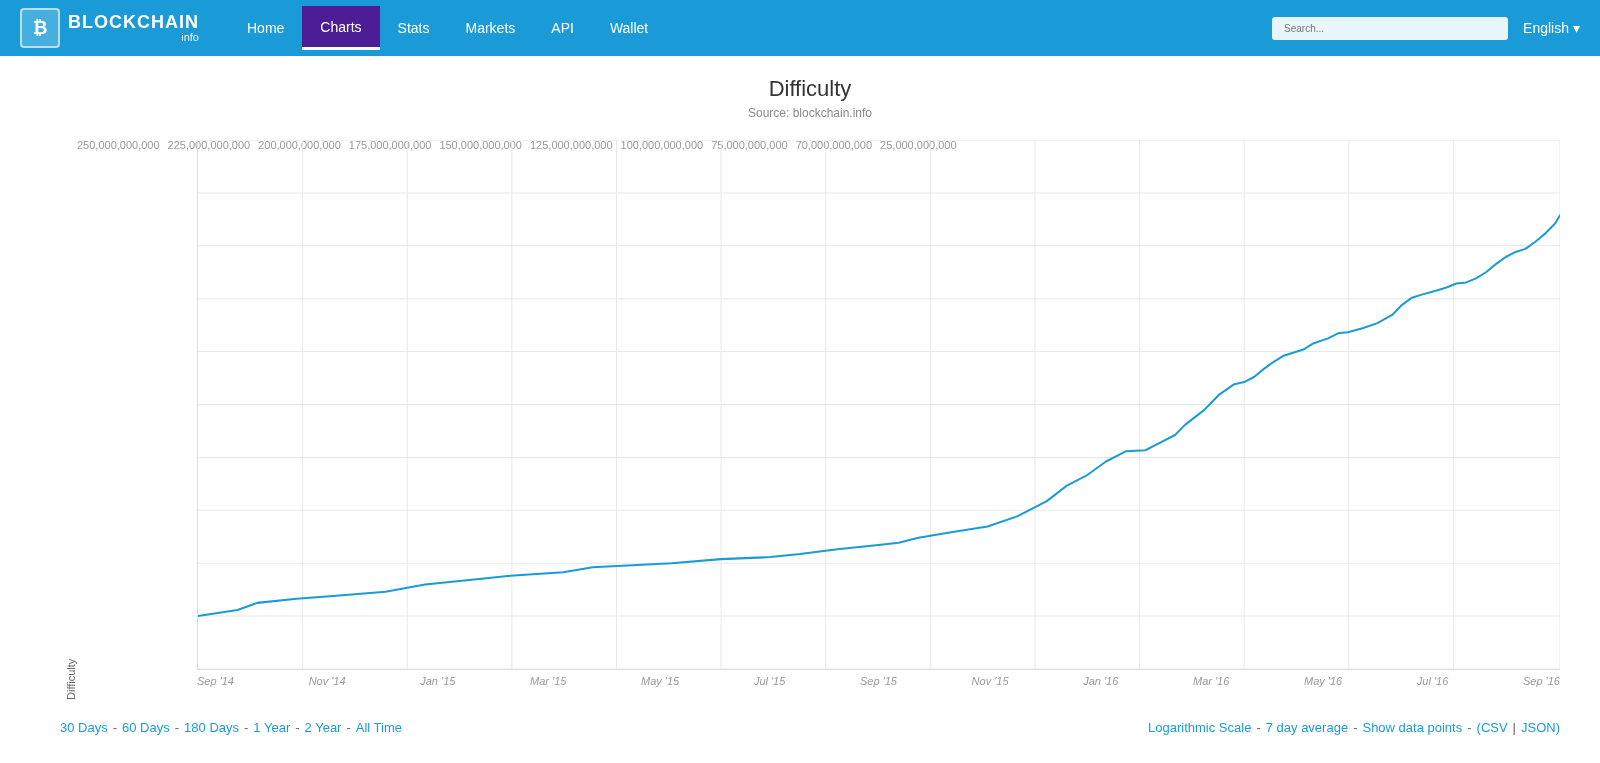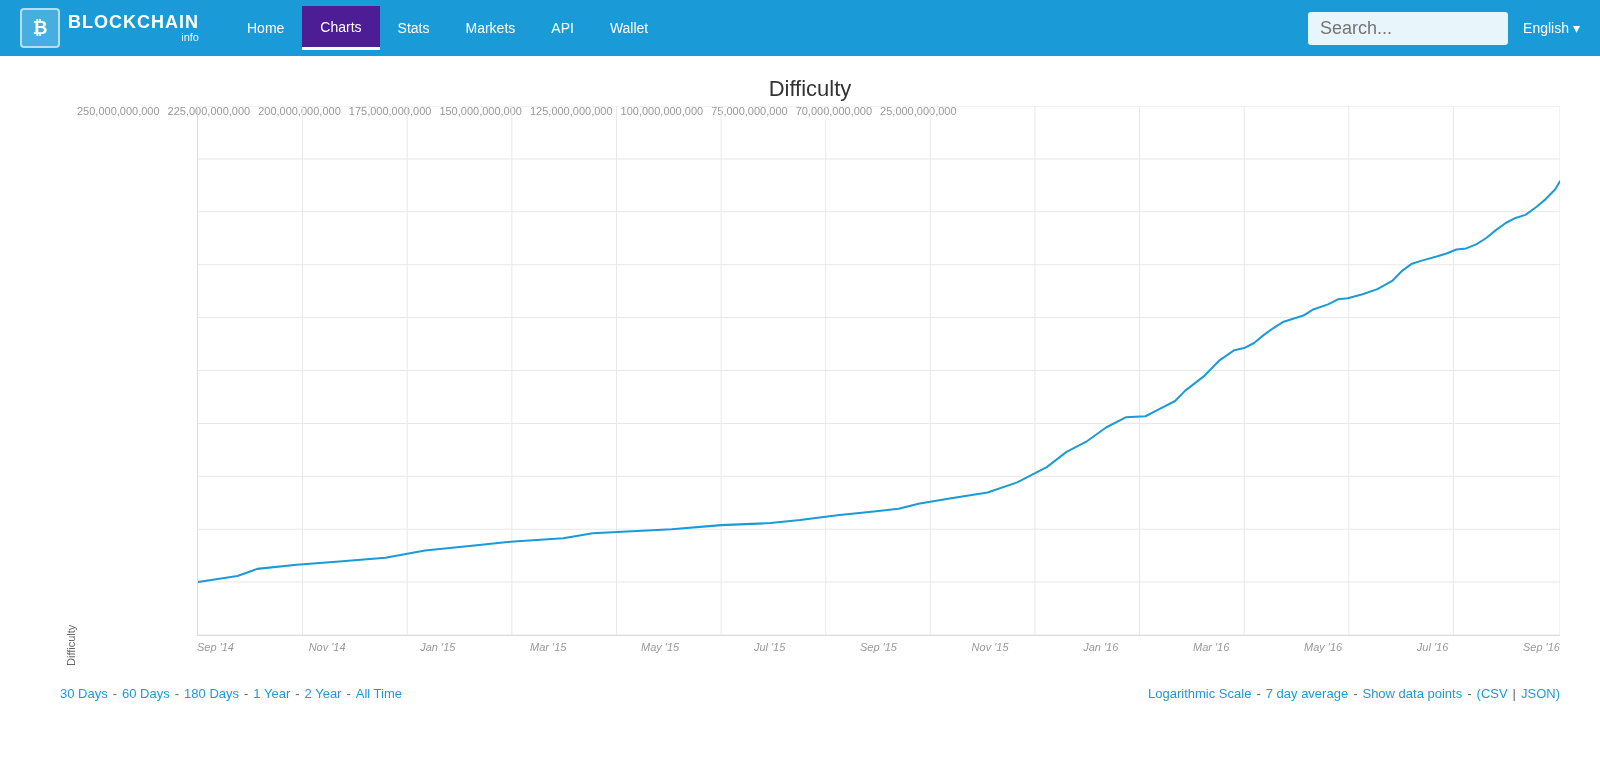--- a/index.html
+++ b/index.html
@@ -70,22 +70,22 @@
       display: flex;
       align-items: center;
       gap: 15px;
       margin-left: auto;
     }
     .search-box {
       background: rgba(255,255,255,0.9);
       border: none;
       border-radius: 3px;
       padding: 6px 12px;
-      width: 200px;
-      font-size: 18px;
+      width: 236px;
+      font-size: 10px;
       color: #999;
       outline: none;
     }
     .lang-selector {
       color: white;
       font-size: 14px;
       cursor: pointer;
       display: flex;
       align-items: flex-end;
       gap: 4px;
@@ -238,20 +238,21 @@
     <input class="search-box" type="text" placeholder="Search..." style="">
     <div class="lang-selector">
       <span>English</span>
       <span>▾</span>
     </div>
   </div>
 </header>
 
 <main class="main">
   <h1 class="chart-title">Difficulty</h1>
+  <p class="chart-source">Source: blockchain.info</p>
 
   <div class="chart-wrapper">
     <div class="y-axis-label">Difficulty</div>
     <div class="chart-area">
 
       <div class="y-axis">
         <span class="y-tick">250,000,000,000</span>
         <span class="y-tick">225,000,000,000</span>
         <span class="y-tick">200,000,000,000</span>
         <span class="y-tick">175,000,000,000</span>

